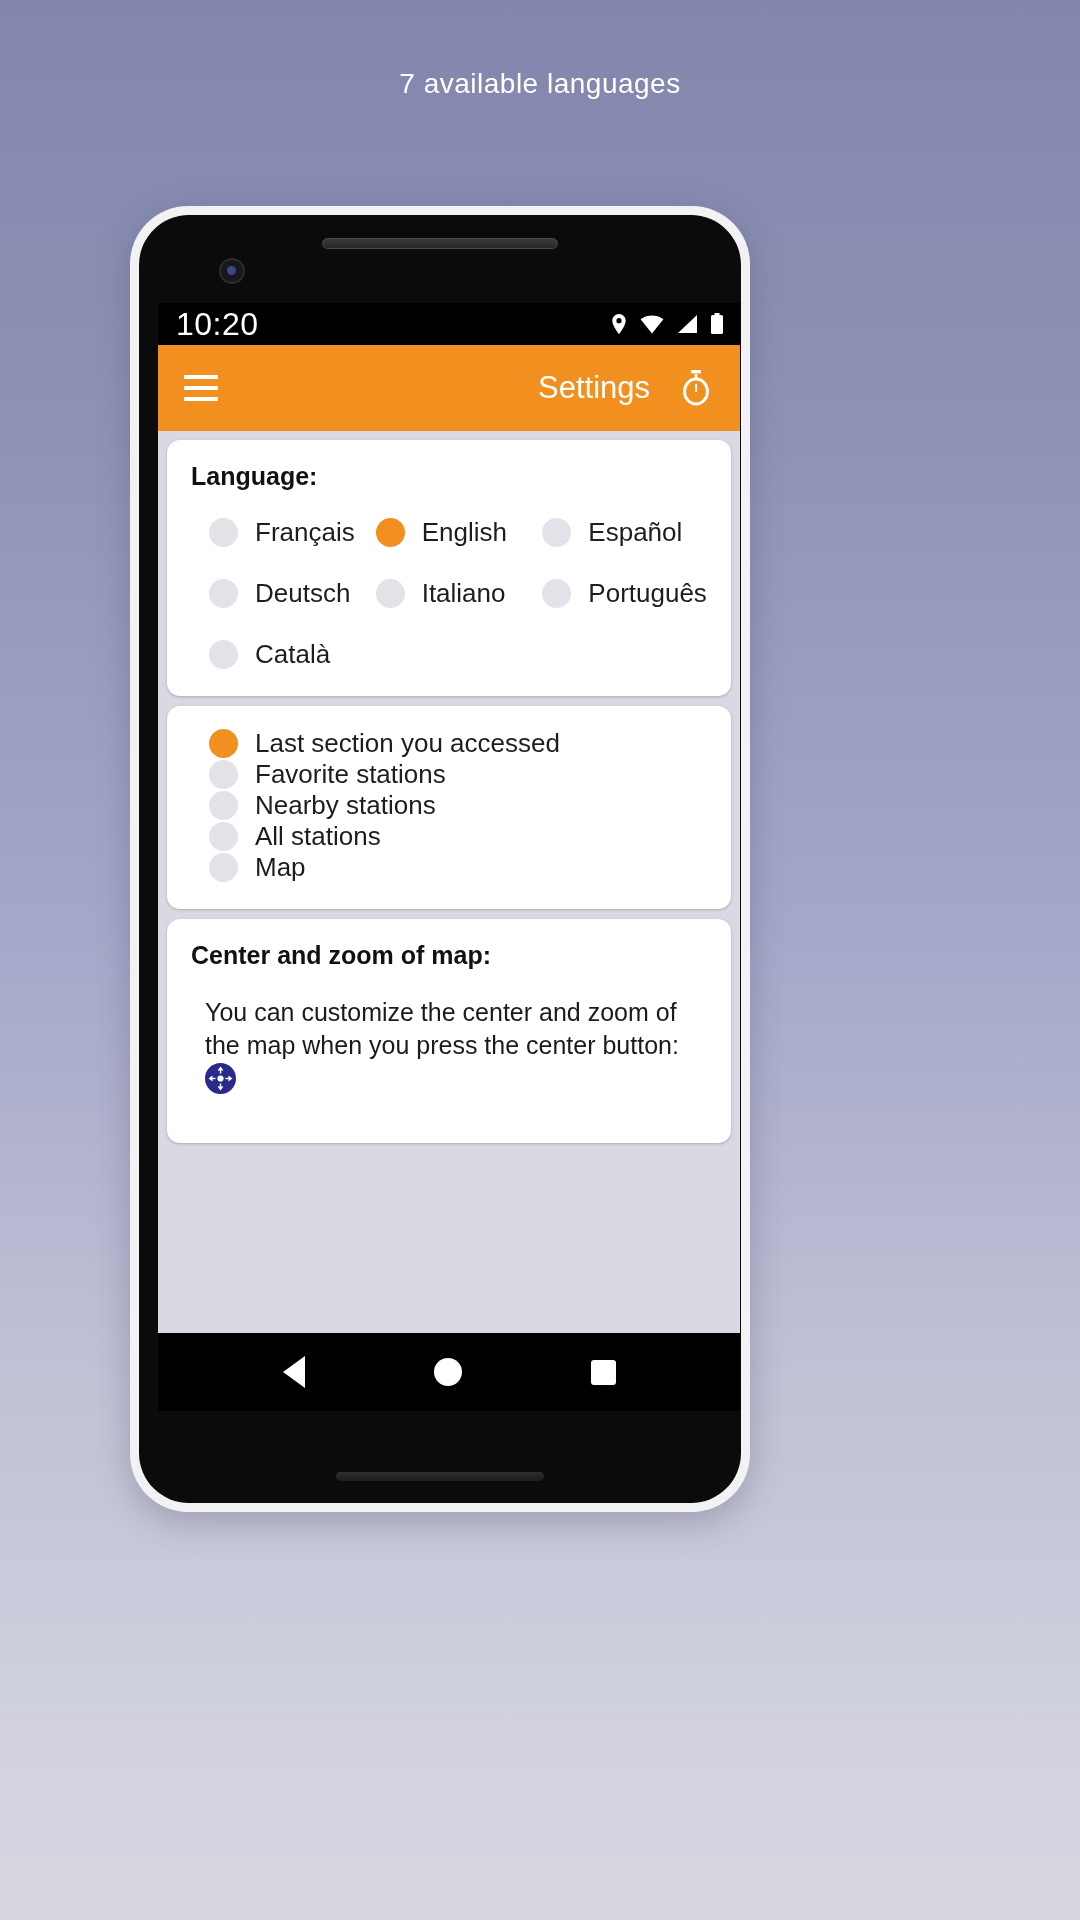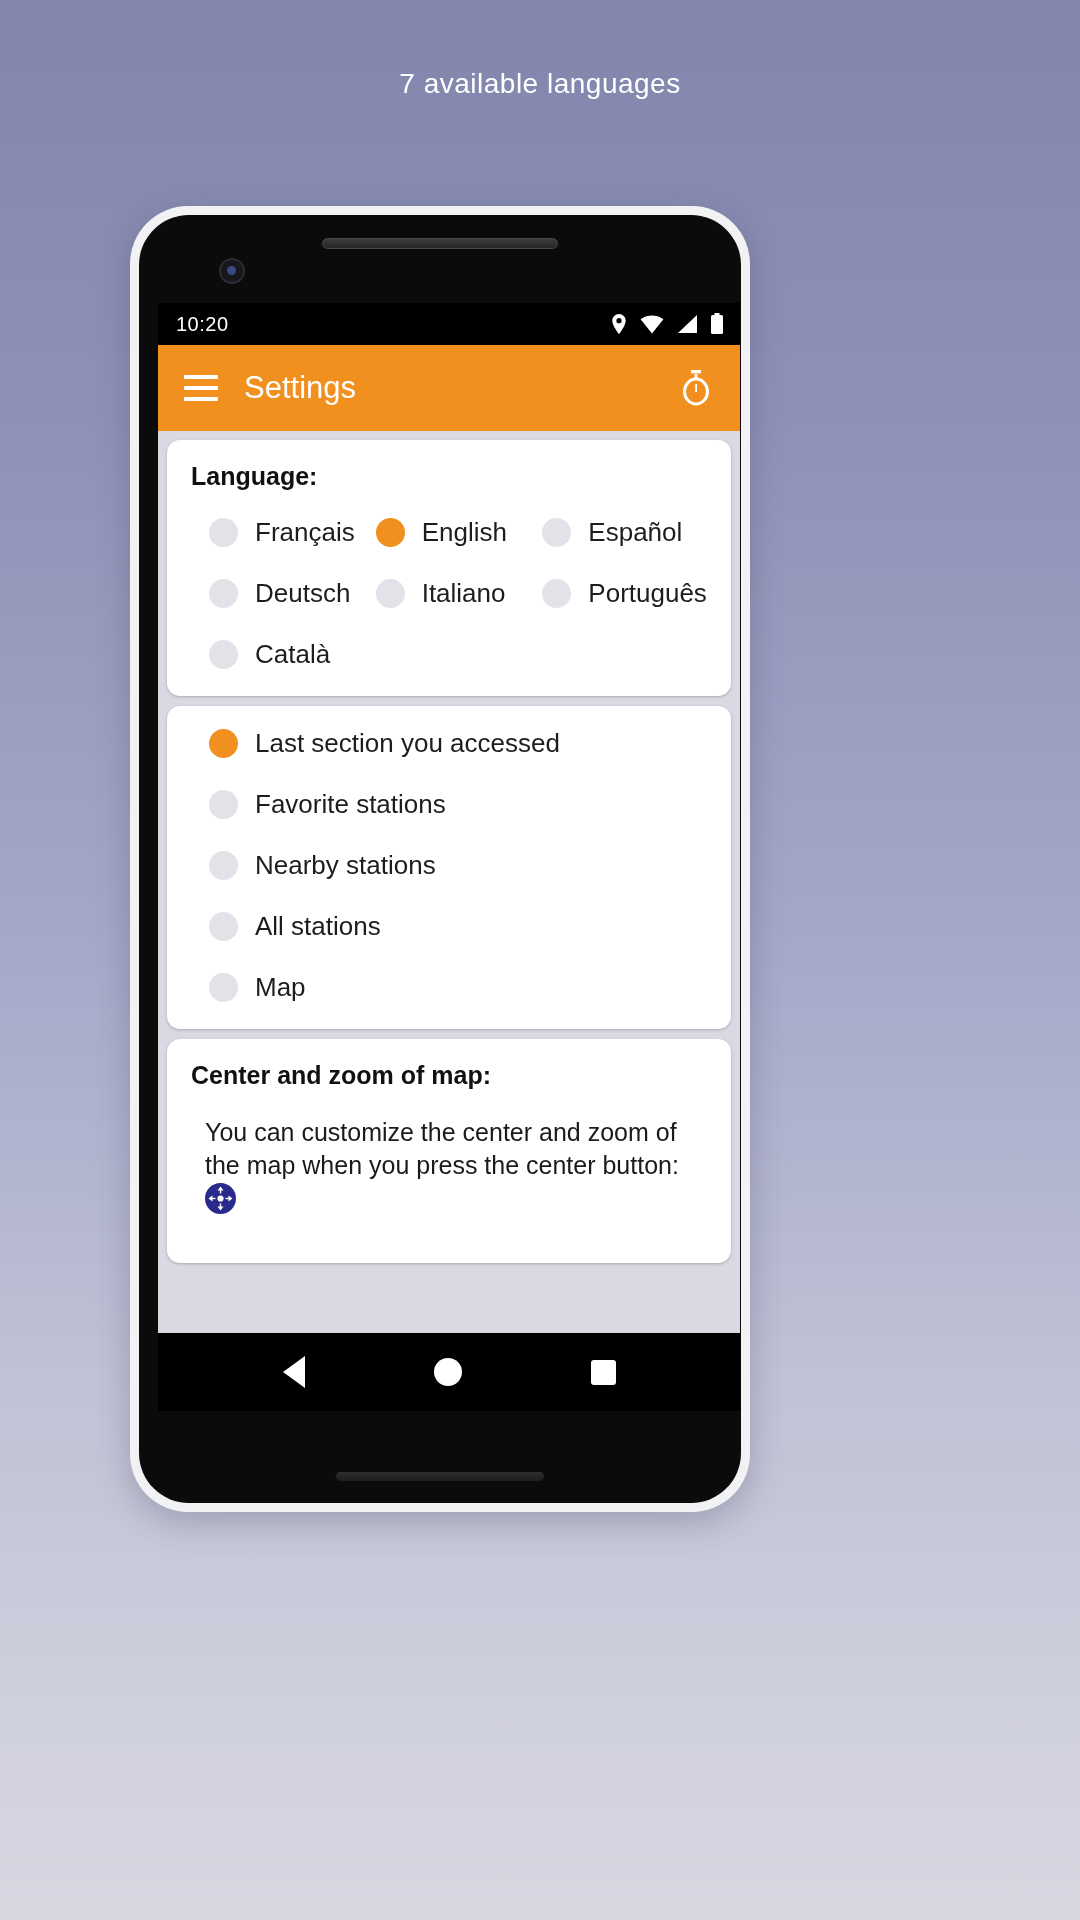--- a/index.html
+++ b/index.html
@@ -93,39 +93,40 @@
     height: 42px;
     background: #000000;
     display: flex;
     align-items: center;
     justify-content: space-between;
     padding: 0 16px 0 18px;
     flex: 0 0 auto;
   }
   .status-time {
     color: #ffffff;
-    font-size: 20px;
+    font-size: 32px;
     letter-spacing: 0.5px;
   }
   .status-icons {
     display: flex;
     align-items: center;
     gap: 12px;
   }
   .status-icons svg { display: block; }
 
   
   .app-bar {
     flex: 0 0 auto;
     height: 86px;
     background: #f2901f;
     display: flex;
     align-items: center;
     padding: 0 24px 0 26px;
     gap: 26px;
+    text-align: right;
   }
   .hamburger {
     width: 34px; height: 26px;
     display: flex; flex-direction: column;
     justify-content: space-between;
     cursor: pointer;
   }
   .hamburger span {
     display: block;
     height: 4px; width: 100%;
@@ -184,21 +185,20 @@
   .lang-grid {
     display: grid;
     grid-template-columns: 1fr 1fr 1fr;
     row-gap: 30px;
     padding-left: 18px;
     padding-bottom: 4px;
   }
   .section-list {
     display: flex;
     flex-direction: column;
-    gap: 30px;
     padding-left: 18px;
     padding-bottom: 4px;
   }
 
   
   .map-desc {
     font-size: 25px;
     line-height: 1.32;
     color: #1b1b1b;
     padding-left: 14px;

